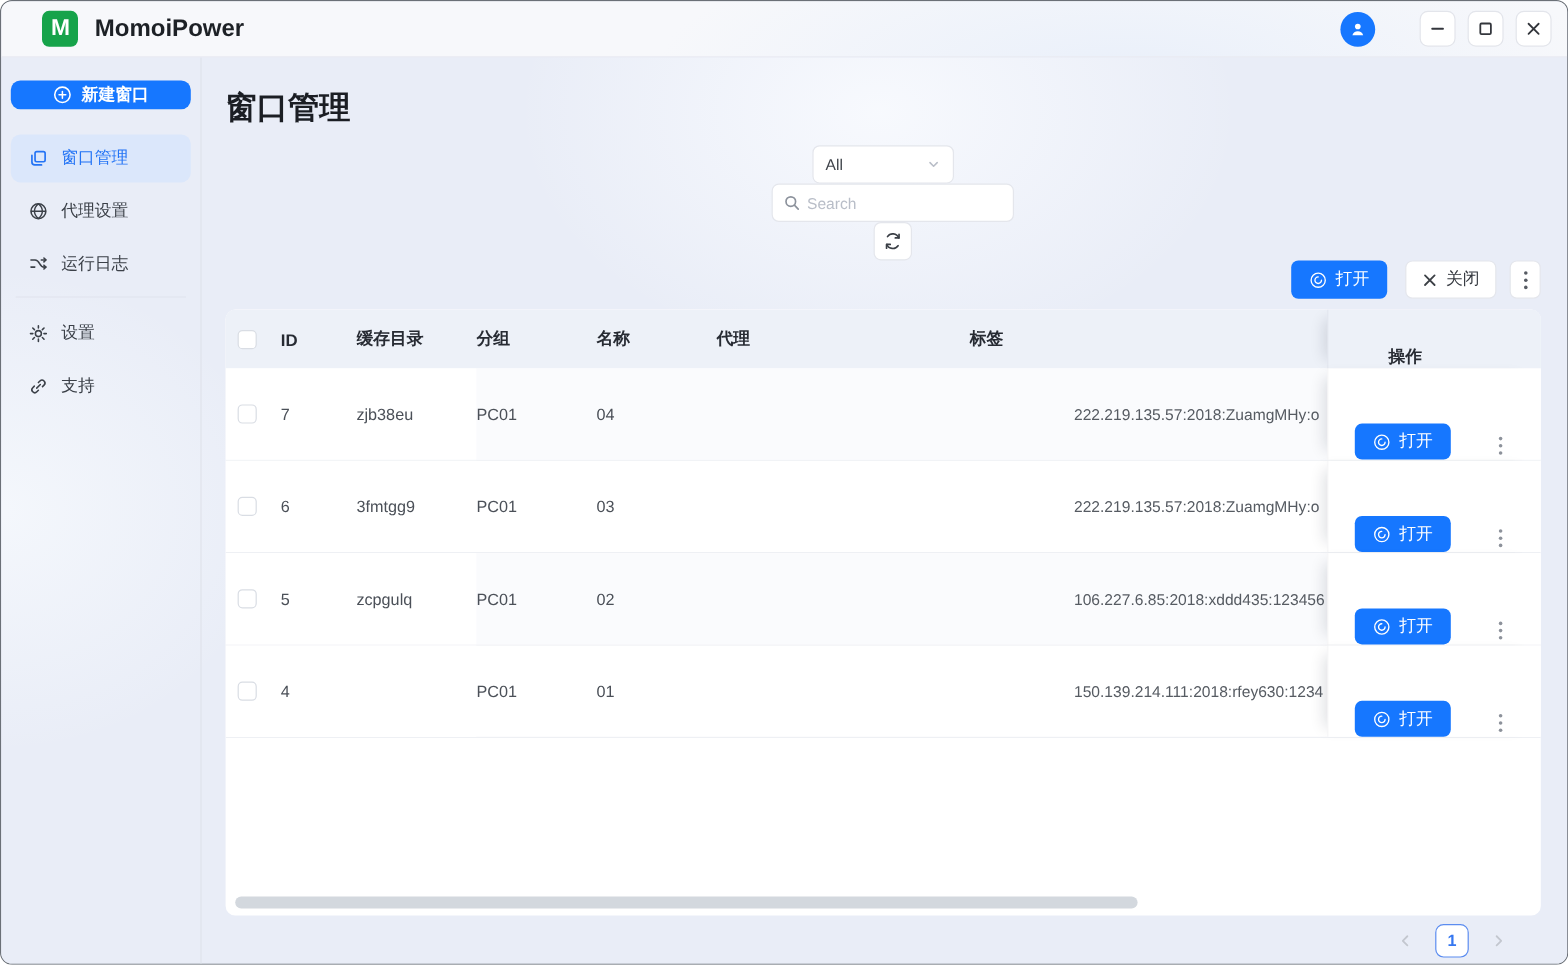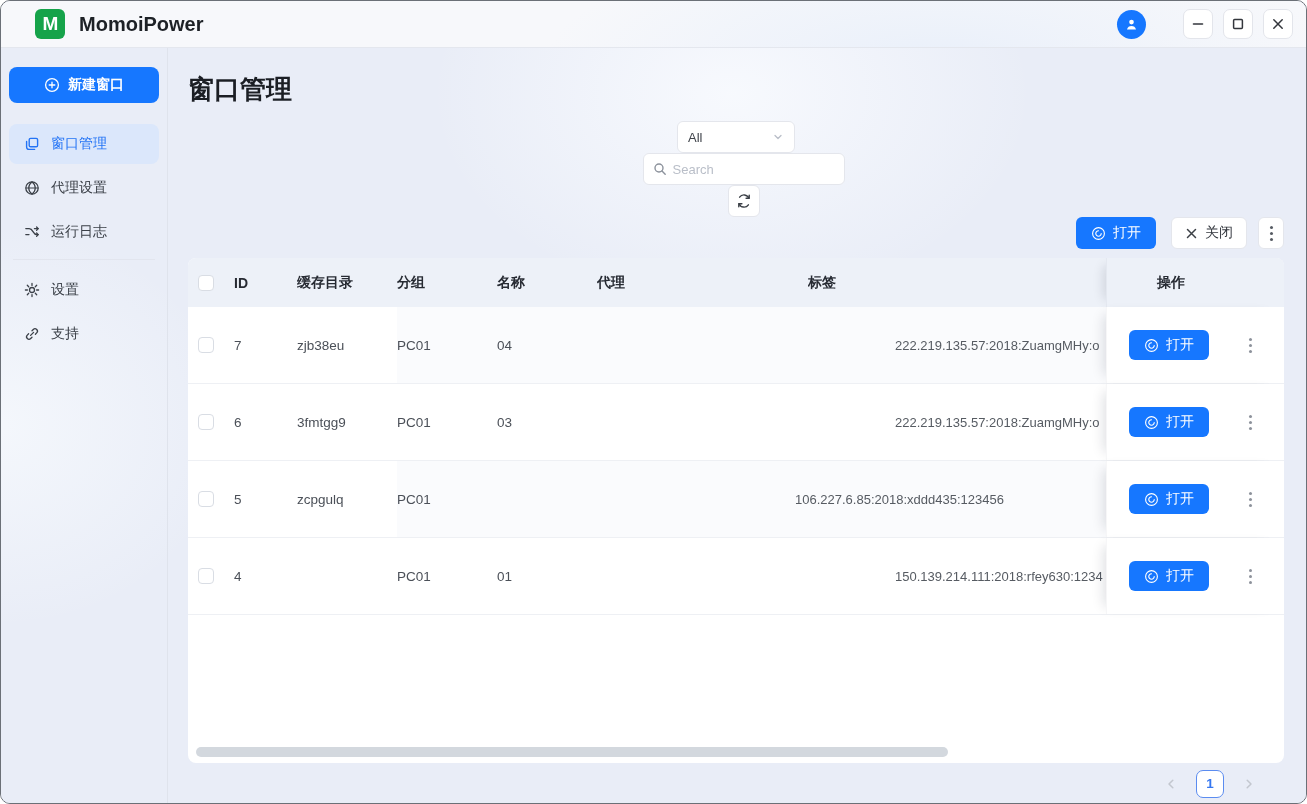--- a/index.html
+++ b/index.html
@@ -37,21 +37,21 @@
   
   .content{
     display:flex;height:756px;
     background:
       radial-gradient(ellipse 430px 300px at 56% 6%, rgba(248,250,254,.95) 0%, rgba(248,250,254,0) 70%),
       radial-gradient(ellipse 320px 280px at 0% 50%, rgba(246,249,253,.85) 0%, rgba(246,249,253,0) 72%),
       #e9edf7;
   }
   .sidebar{width:167px;flex:0 0 167px;border-right:1px solid #dfe3ec;padding:19px 8px 0 8px;}
   .btn-new{
-    width:100%;height:36px;border:none;border-radius:8px;background:var(--primary);
+    width:100%;height:24px;border:none;border-radius:8px;background:var(--primary);
     color:#fff;font-size:14px;font-weight:600;display:flex;align-items:center;justify-content:center;
     gap:8px;cursor:pointer;font-family:inherit;
   }
   .nav{margin-top:21px;}
   .nav-item{
     height:40px;border-radius:8px;display:flex;align-items:center;gap:11px;
     padding-left:15px;font-size:14px;color:#3b4048;cursor:pointer;margin-bottom:4px;
   }
   .nav-item svg{flex:0 0 auto;}
   .nav-item.active{background:#dbe7fb;color:#2474f5;font-weight:500;}
@@ -97,21 +97,21 @@
     position:relative;overflow:hidden;display:flex;flex-direction:column;
   }
   .thead{height:49px;flex:0 0 49px;display:flex;background:#edf1f8;font-size:14px;font-weight:700;color:#272b33;}
   .thead .cell{display:flex;align-items:center;}
   .trow{height:77px;flex:0 0 77px;display:flex;border-bottom:1px solid #eef0f4;font-size:13.5px;color:#4b5058;}
   .sec-left{width:209px;flex:0 0 209px;display:flex;background:#fff;}
   .thead .sec-left{background:transparent;}
   .sec-mid{width:709px;flex:0 0 709px;display:flex;overflow:hidden;}
   .sec-mid.zebra{background:#fafbfd;}
   .sec-action{
-    width:178px;flex:0 0 178px;display:flex;align-items:center;background:#fff;
+    width:178px;flex:0 0 178px;display:flex;align-items:flex-end;background:#fff;
     border-left:1px solid rgba(15,23,42,0.04);
     box-shadow:-10px 0 12px -8px rgba(15,23,42,0.14);
     position:relative;z-index:2;
   }
   .thead .sec-action{background:#edf1f8;}
   .cell{display:flex;align-items:center;overflow:hidden;}
   .col-check{width:46px;flex:0 0 46px;padding-left:10px;}
   .col-id{width:63px;flex:0 0 63px;}
   .col-cache{width:100px;flex:0 0 100px;}
   .col-group{width:100px;flex:0 0 100px;}
@@ -398,20 +398,21 @@
             <div class="trow">
     <div class="sec-left">
       <div class="cell col-check">
                   <span class="checkbox"></span>
                 </div>
       <div class="cell col-id">5</div>
       <div class="cell col-cache">zcpgulq</div>
     </div>
     <div class="sec-mid zebra">
       <div class="cell col-group">PC01</div>
+      <div class="cell col-name">02</div>
       <div class="cell col-note"></div>
       <div class="cell col-tag"></div>
       <div class="cell col-proxy">106.227.6.85:2018:xddd435:123456</div>
     </div>
     <div class="sec-action">
       <button class="btn-row-open">
         <span style="display:flex;">
           <svg width="15" height="15" viewBox="0 0 16 16">
                       <circle cx="8" cy="8" r="6.3" fill="none" stroke="#fff" stroke-width="1.2"></circle>
                       <path d="M8 5.1a2.9 2.9 0 1 0 2.9 2.9" fill="none" stroke="#fff" stroke-width="1.2" stroke-linecap="round"></path>

